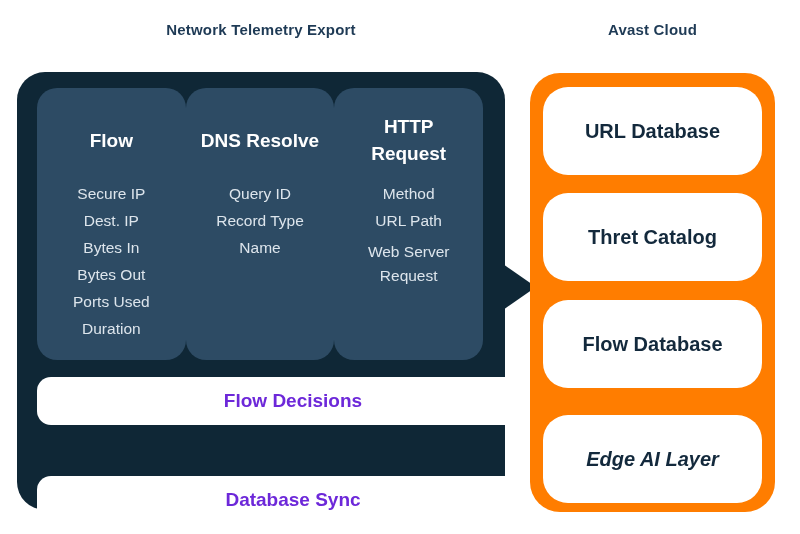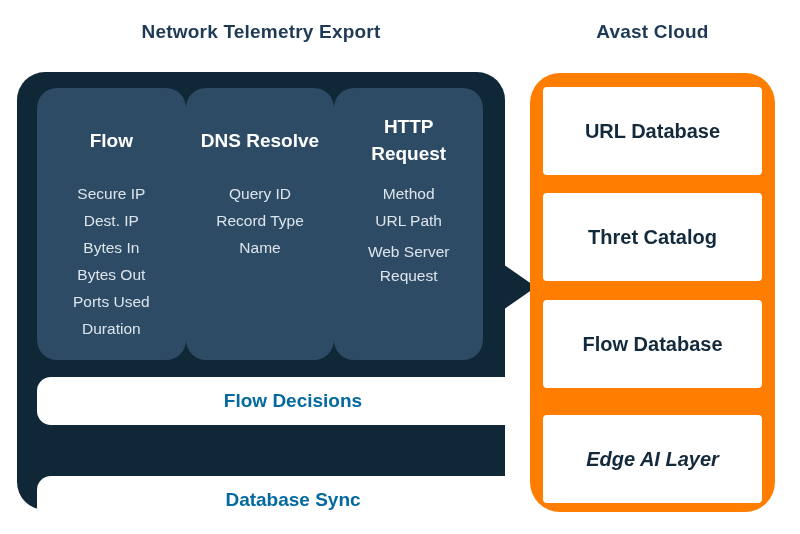--- a/index.html
+++ b/index.html
@@ -12,21 +12,21 @@
     position: relative;
     width: 800px;
     height: 534px;
     background: #ffffff;
     overflow: hidden;
   }
   .section-title {
     position: absolute;
     top: 21px;
     text-align: center;
-    font-size: 19px;
+    font-size: 15px;
     font-weight: bold;
     letter-spacing: 0.2px;
     color: #1e3a55;
   }
   .title-left  { left: 17px;  width: 488px; }
   .title-right { left: 530px; width: 245px; }
 
   
   .telemetry-panel {
     position: absolute;
@@ -94,42 +94,42 @@
     left: 20px;
     width: 512px;
     height: 48px;
     background: #ffffff;
     border-radius: 14px;
     display: flex;
     align-items: center;
     justify-content: center;
     font-size: 19px;
     font-weight: bold;
-    color: #0369a1;
+    color: #6d28d9;
   }
   .bar-0 { top: 305px; }
   .bar-1 { top: 373px; margin-top: 31px; }
 
   
   .cloud-panel {
     position: absolute;
     left: 530px;
     top: 73px;
     width: 245px;
     height: 439px;
     background: #ff7d00;
     border-radius: 30px;
   }
   .cloud-box {
     position: absolute;
     left: 13px;
     width: 219px;
     height: 88px;
     background: #ffffff;
-    border-radius: 4px;
+    border-radius: 25px;
     display: flex;
     align-items: center;
     justify-content: center;
     font-size: 20px;
     font-weight: bold;
     color: #13293c;
     text-align: center;
   }
   .box-0 { top: 14px; }
   .box-1 { top: 120px; }

